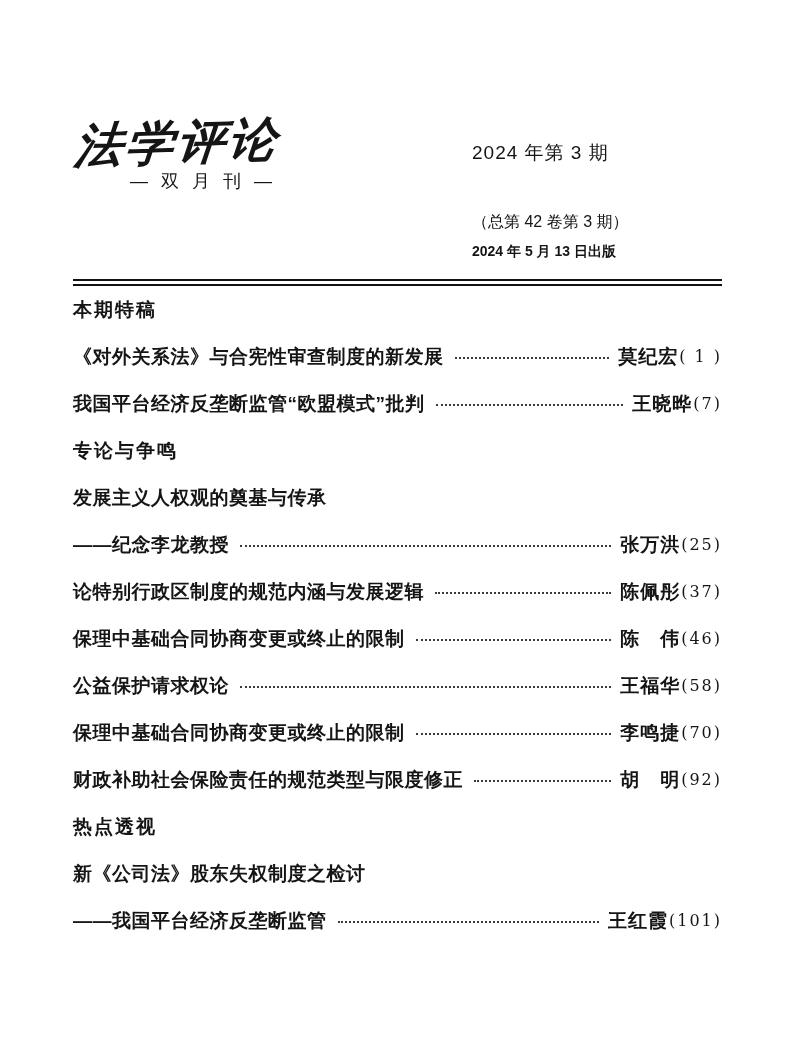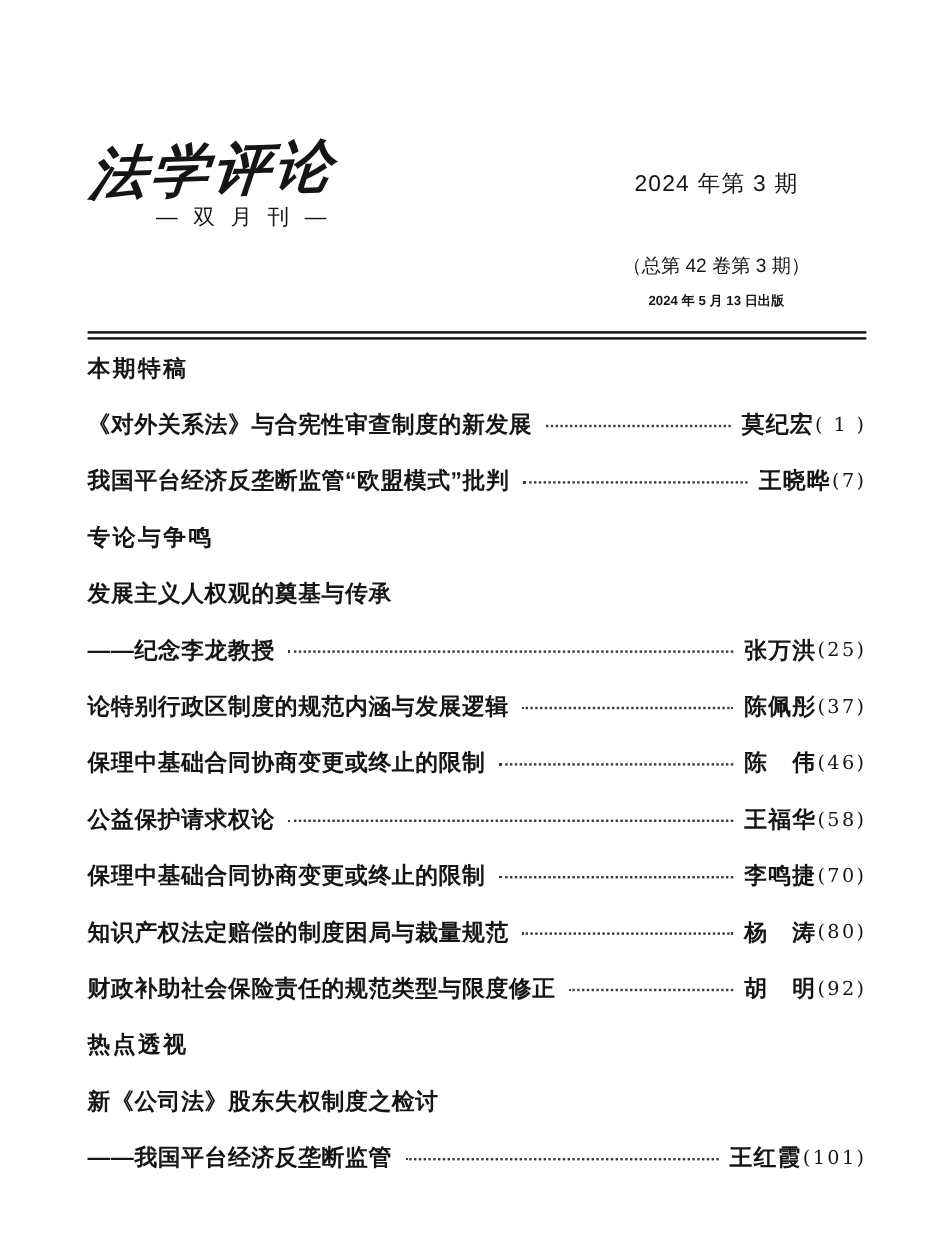--- a/index.html
+++ b/index.html
@@ -44,27 +44,26 @@
     white-space: nowrap;
   }
   .publisher {
     margin-top: 20px;
     font-size: 20px;
     font-weight: 700;
     letter-spacing: 3px;
     white-space: nowrap;
   }
   .issue-block {
-    text-align: center;
     padding-top: 24px;
     min-width: 250px;
   }
   .issue { font-size: 19px; letter-spacing: 1px; white-space: nowrap; }
   .volume { margin-top: 46px; font-size: 16px; white-space: nowrap; }
-  .pubdate { margin-top: 10px; font-size: 11px; font-weight: 700; white-space: nowrap; }
+  .pubdate { margin-top: 10px; font-size: 14px; font-weight: 700; white-space: nowrap; }
   
   .double-rule {
     margin-top: 18px;
     height: 3px;
     border-top: 2px solid #111;
     border-bottom: 2px solid #111;
   }
   
   .toc-title {
     margin-top: 6px;
@@ -184,26 +183,20 @@
       <span class="p">(58)</span>
     </div>
 
     <div class="row entry">
       <span class="t">保理中基础合同协商变更或终止的限制</span>
       <span class="leader"></span>
       <span class="a">李鸣捷</span>
       <span class="p">(70)</span>
     </div>
 
-    <div class="row entry">
-      <span class="t">知识产权法定赔偿的制度困局与裁量规范</span>
-      <span class="leader"></span>
-      <span class="a">杨　涛</span>
-      <span class="p">(80)</span>
-    </div>
 
     <div class="row entry">
       <span class="t">财政补助社会保险责任的规范类型与限度修正</span>
       <span class="leader"></span>
       <span class="a">胡　明</span>
       <span class="p">(92)</span>
     </div>
 
     <div class="row section">
       <span class="t">热点透视</span>

